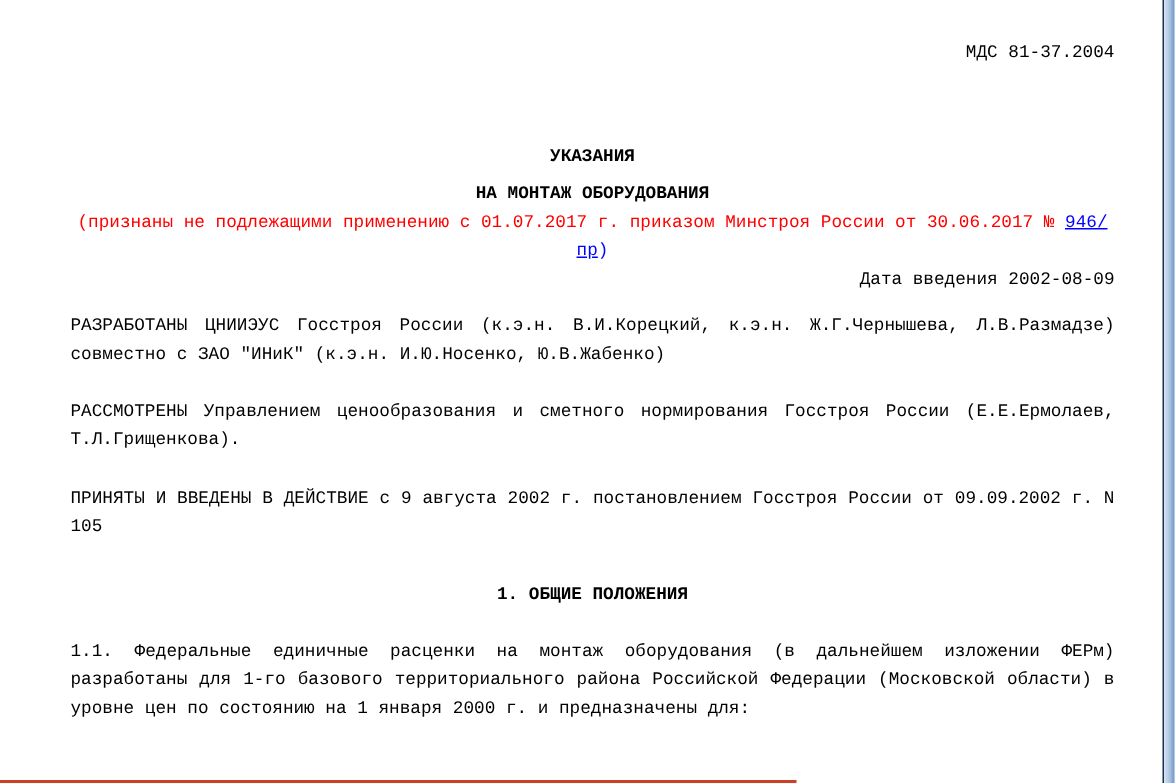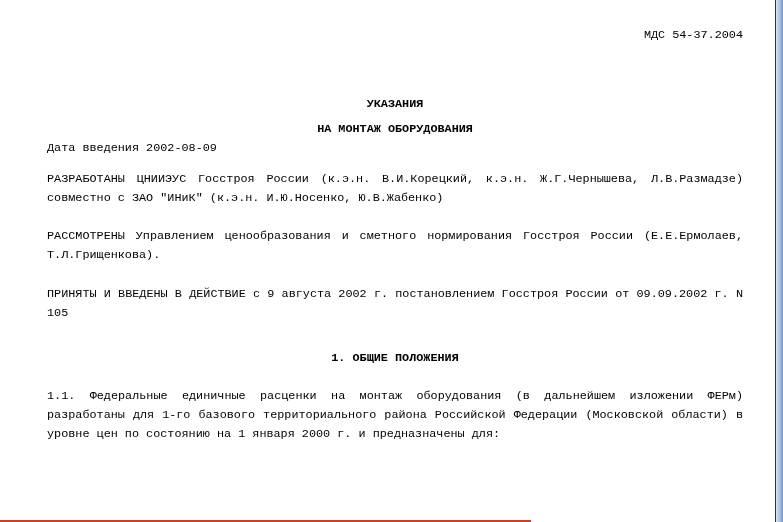--- a/index.html
+++ b/index.html
@@ -16,21 +16,21 @@
   .page { position: absolute; top: 26px; left: 47px; width: 696px; }
   .doc-code { text-align: right; }
   .title { text-align: center; font-weight: bold; }
   .t1 { margin-top: 50px; }
   .t2 { margin-top: 20px; }
   .t3 { margin-top: 6px; }
   .t4 { margin-top: 4px; }
   .annulment { text-align: center; color: #ff0000; }
   .link { color: #0000ff; text-decoration: underline; cursor: pointer; }
   .blue { color: #0000ff; }
-  .date-line { }
+  .date-line { text-align: right; }
   .para { text-align: justify; margin: 0; }
   .p-dev { margin-top: 12px; }
   .p-rev { margin-top: 19px; }
   .p-adp { margin-top: 20px; }
   .sec   { margin-top: 26px; }
   .p-11  { margin-top: 19px; }
   .red-rule {
     position: absolute; left: 0; bottom: 0;
     width: 531px; height: 2px;
     background: #cc4125;
@@ -40,28 +40,29 @@
     width: 7px;
     border-left: 1px solid #1c3156;
     background: linear-gradient(90deg, #d8e5f3 0%, #a9c2e0 55%, #6f95c3 100%);
   }
 </style>
 </head>
 <body>
 
 <div class="page">
 
-  <div class="doc-code">МДС 54-37.2004</div>
+  <div class="doc-code">МДС 81-37.2004</div>
 
   <div class="title t1">УКАЗАНИЯ</div>
 
 
   <div class="title t3">НА МОНТАЖ ОБОРУДОВАНИЯ</div>
 
 
+  <div class="annulment"><span>(признаны не подлежащими применению с 01.07.2017 г. приказом Минстроя России от 30.06.2017 № </span><a class="link">946/пр</a><span class="blue">)</span></div>
 
   <div class="date-line">Дата введения 2002-08-09</div>
 
   <p class="para p-dev">РАЗРАБОТАНЫ ЦНИИЭУС Госстроя России (к.э.н. В.И.Корецкий, к.э.н. Ж.Г.Чернышева, Л.В.Размадзе) совместно с ЗАО "ИНиК" (к.э.н. И.Ю.Носенко, Ю.В.Жабенко)</p>
 
   <p class="para p-rev">РАССМОТРЕНЫ Управлением ценообразования и сметного нормирования Госстроя России (Е.Е.Ермолаев, Т.Л.Грищенкова).</p>
 
   <p class="para p-adp">ПРИНЯТЫ И ВВЕДЕНЫ В ДЕЙСТВИЕ с 9 августа 2002 г. постановлением Госстроя России от 09.09.2002 г. N 105</p>
 
   <div class="title sec">1. ОБЩИЕ ПОЛОЖЕНИЯ</div>

